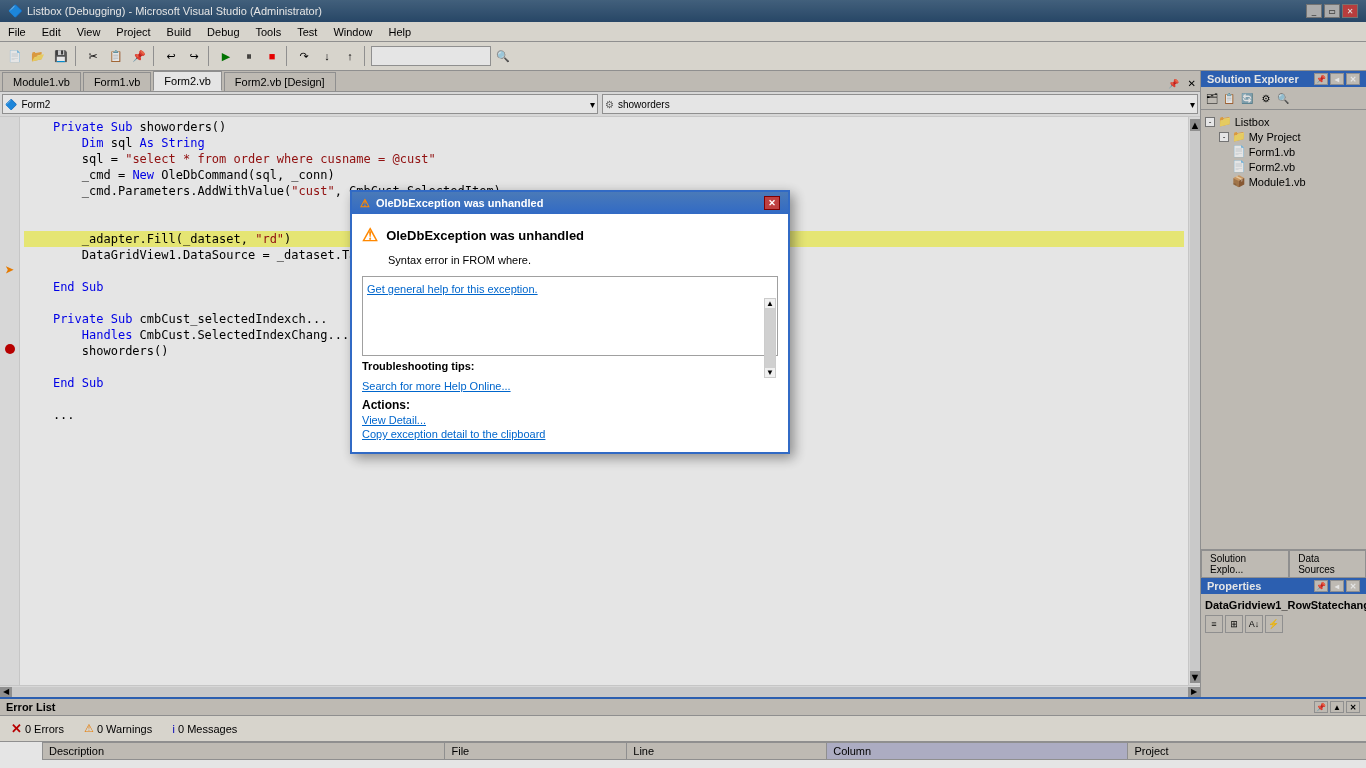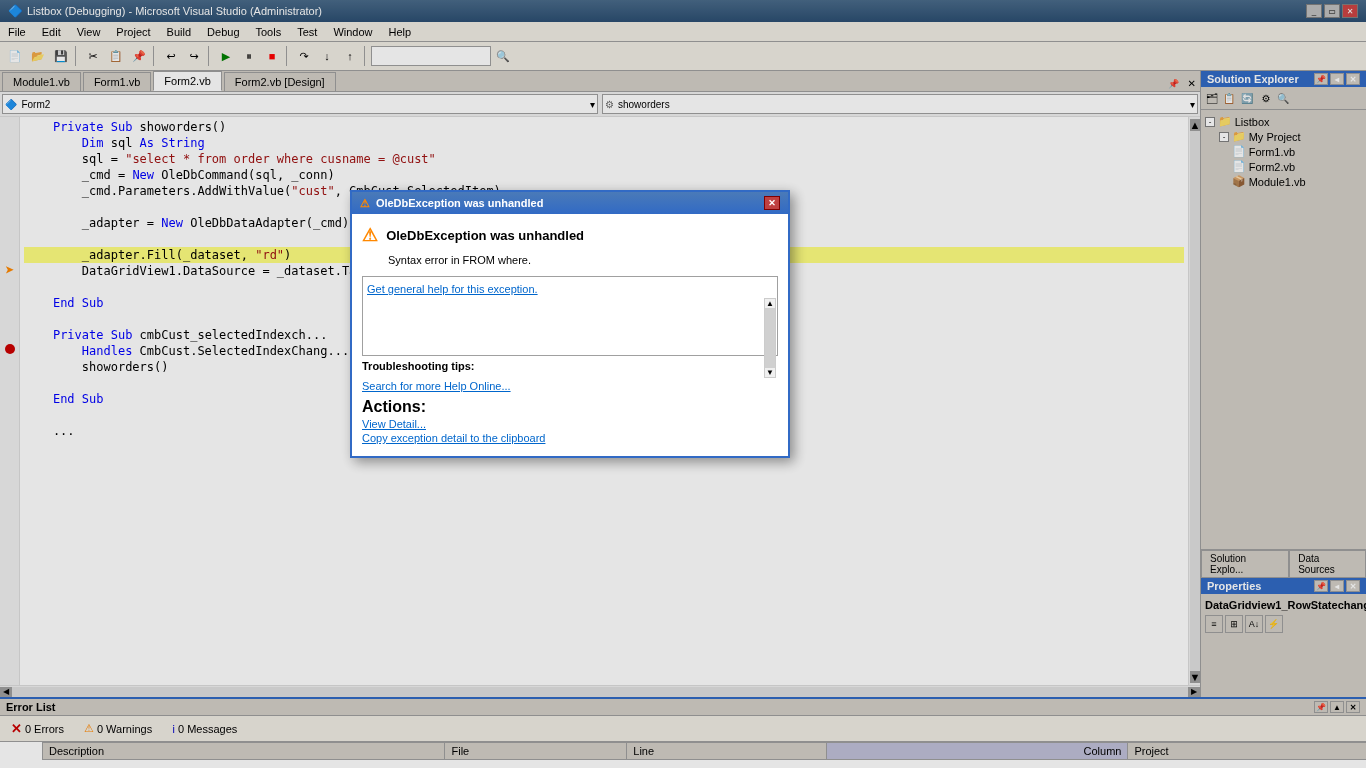--- a/index.html
+++ b/index.html
@@ -76,37 +76,37 @@
     .bottom-tab { padding: 2px 8px; font-size: 10px; border: 1px solid #a0a0a0; border-bottom: none; background: #d4d0c8; cursor: pointer; }
     .bottom-tab.active { background: #d4d0c8; }
     
     
     #error-list { height: 120px; background: white; border-top: 2px solid #316ac5; }
     #error-list-header { background: #d4d0c8; padding: 2px 6px; font-size: 11px; font-weight: bold; border-bottom: 1px solid #a0a0a0; display: flex; align-items: center; justify-content: space-between; }
     #error-toolbar { display: flex; align-items: center; gap: 6px; padding: 2px 4px; background: #f0ece4; border-bottom: 1px solid #a0a0a0; }
     .error-filter-btn { display: flex; align-items: center; gap: 3px; padding: 2px 6px; font-size: 11px; border: 1px solid transparent; cursor: pointer; }
     #error-table { width: 100%; border-collapse: collapse; font-size: 11px; margin-left: 42px; }
     #error-table th { background: #d4d0c8; border: 1px solid #a0a0a0; padding: 2px 6px; text-align: left; font-weight: normal; cursor: pointer; }
-    #error-table th.sorted { background: #c0c0d8; text-align: right; }
+    #error-table th.sorted { background: #c0c0d8; }
     
     
     #modal-overlay { position: fixed; top: 0; left: 0; right: 0; bottom: 0; background: rgba(0,0,0,0.1); display: flex; align-items: center; justify-content: center; z-index: 100; pointer-events: none; }
     #exception-dialog { position: absolute; top: 190px; left: 350px; width: 440px; background: white; border: 2px solid #316ac5; box-shadow: 4px 4px 12px rgba(0,0,0,0.4); pointer-events: all; }
     #dialog-title-bar { background: linear-gradient(to bottom, #4a7ab8, #316ac5); color: white; padding: 4px 8px; display: flex; align-items: center; justify-content: space-between; font-size: 11px; font-weight: bold; }
     #dialog-close { width: 16px; height: 14px; background: #c04040; border: 1px solid #800000; color: white; font-size: 9px; display: flex; align-items: center; justify-content: center; cursor: pointer; }
     #dialog-body { padding: 10px; }
     #dialog-error-title { font-size: 13px; font-weight: bold; color: #000; margin-bottom: 8px; display: flex; align-items: center; gap: 8px; }
     .dialog-warning-icon { color: #ff8800; font-size: 18px; }
     #dialog-message { font-size: 11px; color: #000; margin-bottom: 10px; padding-left: 26px; }
     #tips-section { margin-bottom: 8px; }
     #tips-label { font-size: 11px; font-weight: bold; margin-bottom: 4px; }
     #tips-box { border: 1px solid #a0a0a0; height: 80px; margin: 4px 0; overflow: auto; background: white; padding: 4px; font-size: 11px; }
     #search-link { font-size: 11px; color: #0066cc; text-decoration: underline; cursor: pointer; margin: 4px 0; display: block; }
     #actions-section { margin-top: 6px; }
-    #actions-label { font-size: 16px; font-weight: bold; }
+    #actions-label { font-size: 12px; font-weight: bold; }
     .action-link { font-size: 11px; color: #0066cc; text-decoration: underline; cursor: pointer; display: block; margin: 2px 0; }
     
     .expand-collapse { cursor: pointer; user-select: none; }
   </style>
 </head>
 <body>
 
 <div id="title-bar">
   <div id="title-bar-text">
     <span style="font-size:12px;">🔷</span>
@@ -225,23 +225,20 @@
         <div class="code-line">
           &nbsp;&nbsp;&nbsp;&nbsp;&nbsp;&nbsp;&nbsp;&nbsp;sql = <span class="str">"select * from order where cusname = @cust"</span>
         </div>
         <div class="code-line">
           &nbsp;&nbsp;&nbsp;&nbsp;&nbsp;&nbsp;&nbsp;&nbsp;_cmd = <span class="kw">New</span> OleDbCommand(sql, _conn)
         </div>
         <div class="code-line">
           &nbsp;&nbsp;&nbsp;&nbsp;&nbsp;&nbsp;&nbsp;&nbsp;_cmd.Parameters.AddWithValue(<span class="str">"cust"</span>, CmbCust.SelectedItem)
         </div>
         <div class="code-line">&nbsp;</div>
-        <div class="code-line">
-          &nbsp;&nbsp;&nbsp;&nbsp;&nbsp;&nbsp;&nbsp;&nbsp;_adapter = <span class="kw">New</span> OleDbDataAdapter(_cmd)
-        </div>
         <div class="code-line">&nbsp;</div>
         <div class="code-line highlight-line" style="background:#ffff80;">
           &nbsp;&nbsp;&nbsp;&nbsp;&nbsp;&nbsp;&nbsp;&nbsp;_adapter.Fill(_dataset, <span class="str">"rd"</span>)
         </div>
         <div class="code-line">
           &nbsp;&nbsp;&nbsp;&nbsp;&nbsp;&nbsp;&nbsp;&nbsp;DataGridView1.DataSource = _dataset.Tables(<span class="str">"rd"</span>)
         </div>
         <div class="code-line">&nbsp;</div>
         <div class="code-line">
           &nbsp;&nbsp;&nbsp;&nbsp;<span class="kw">End Sub</span>

